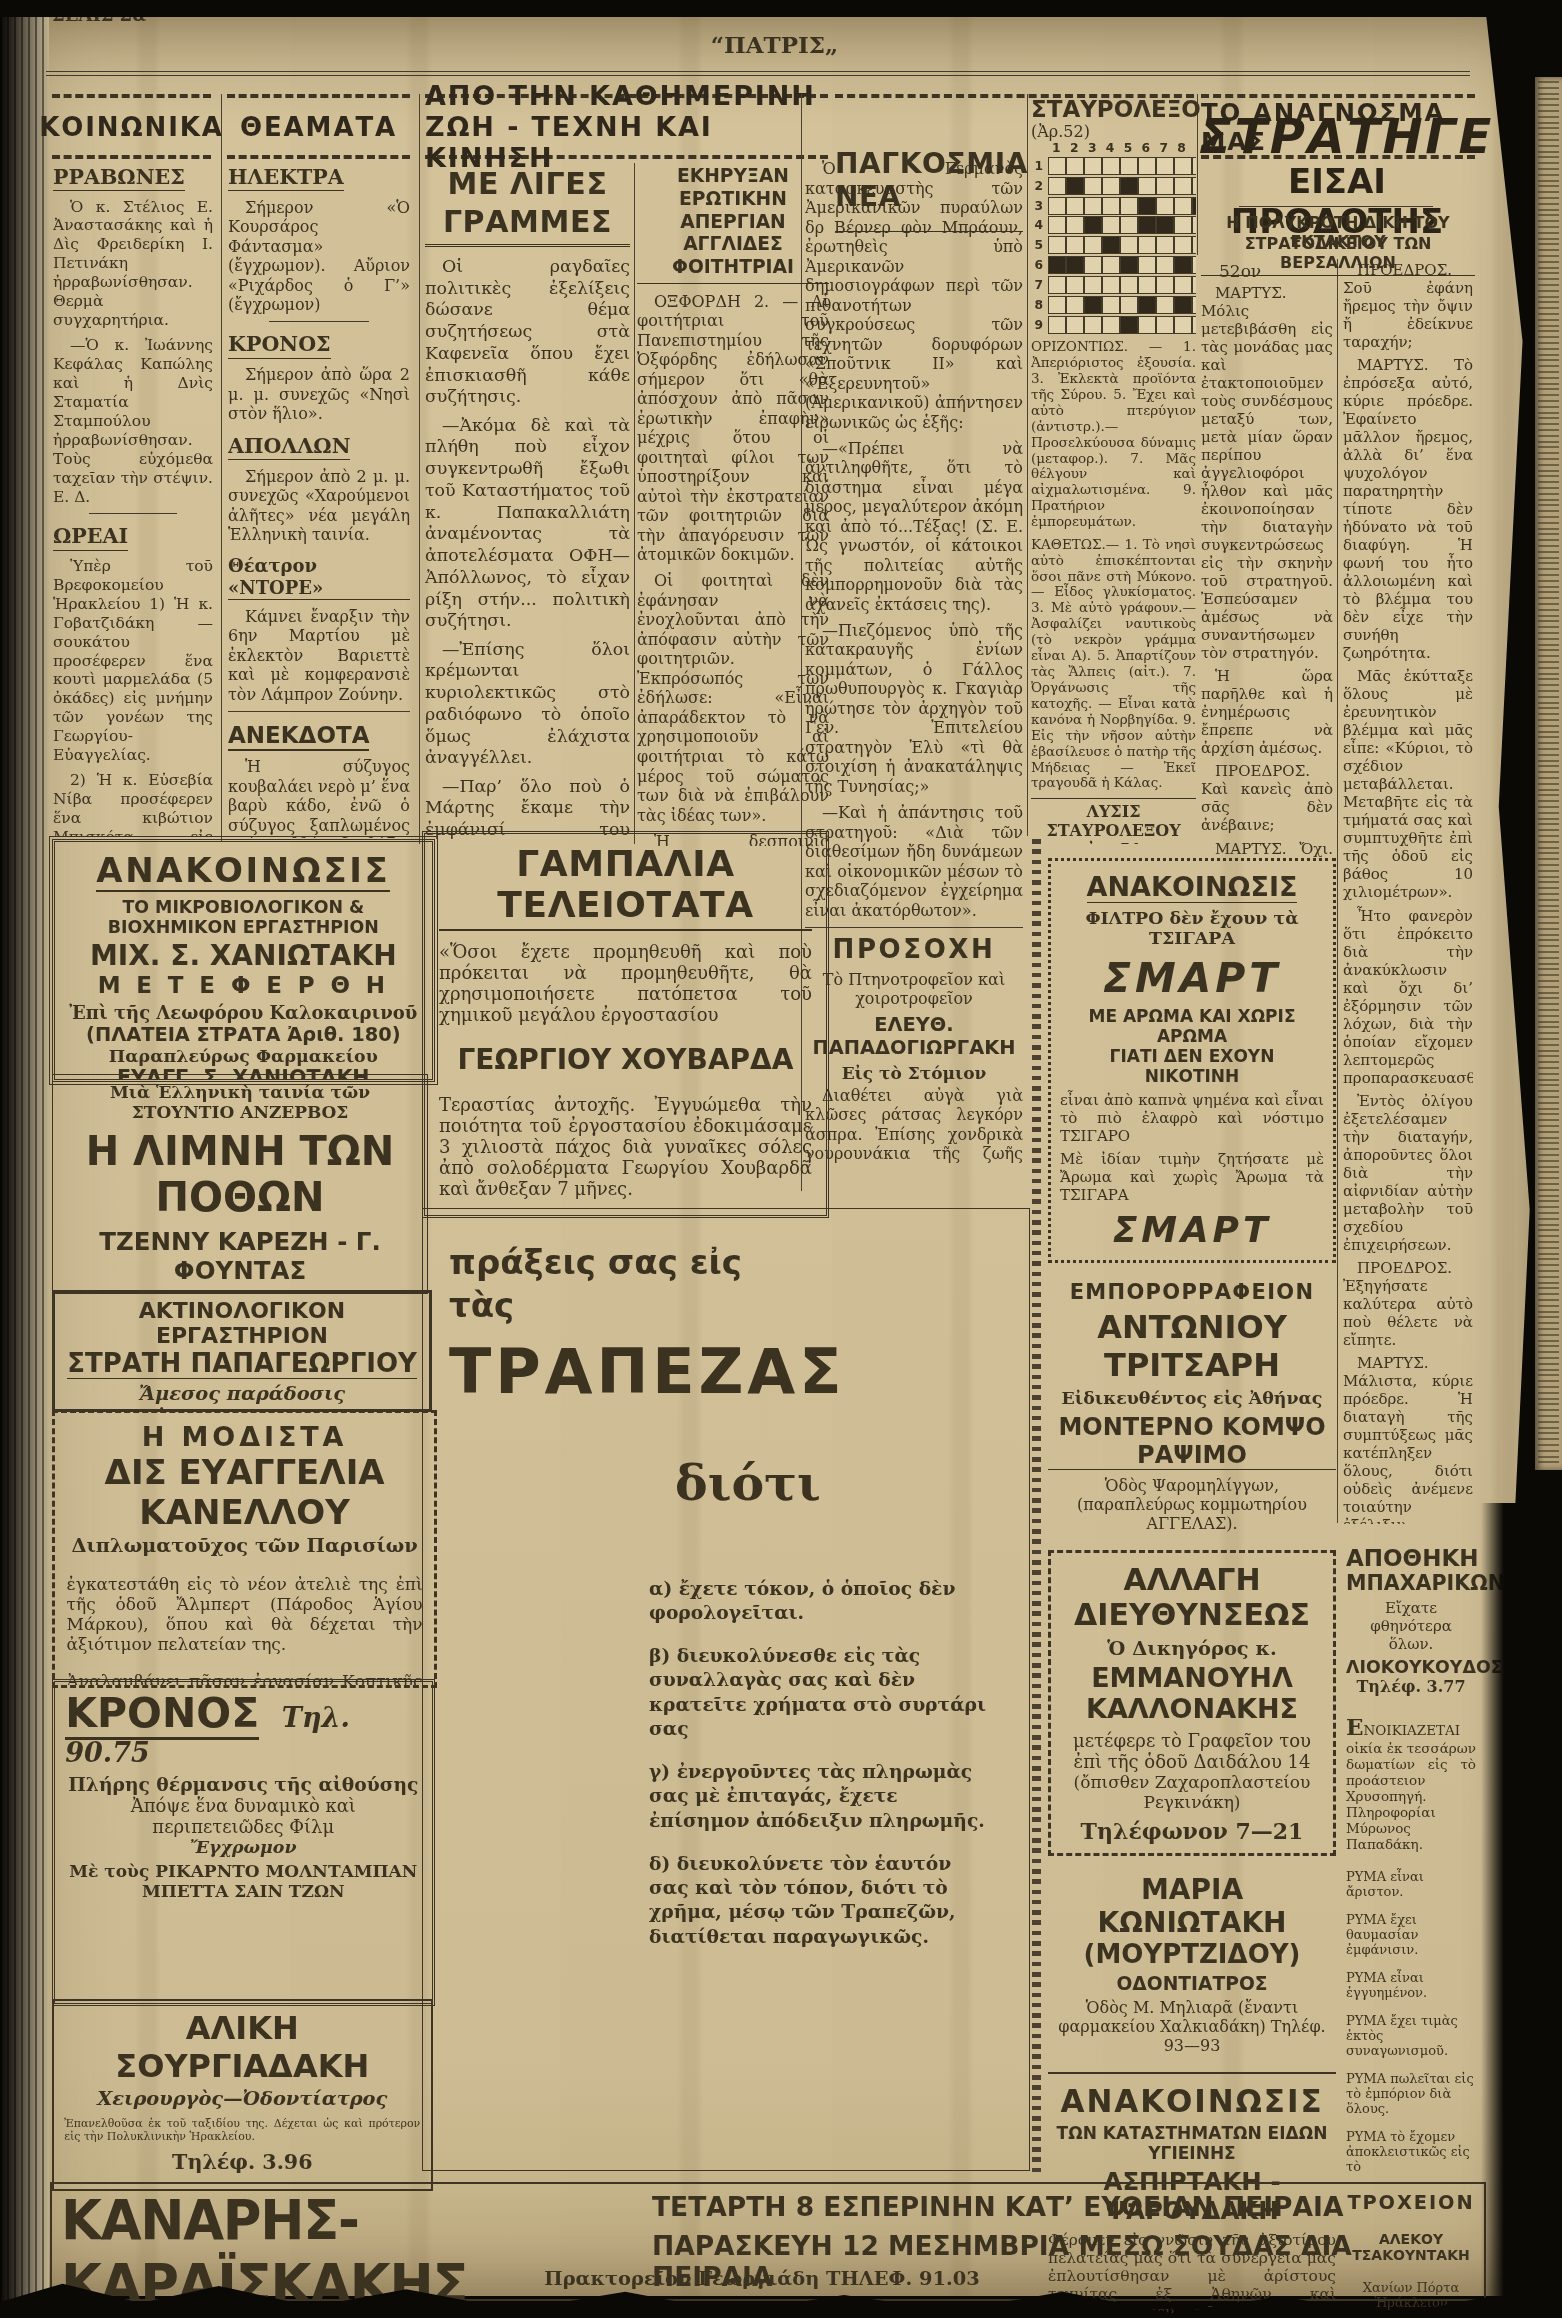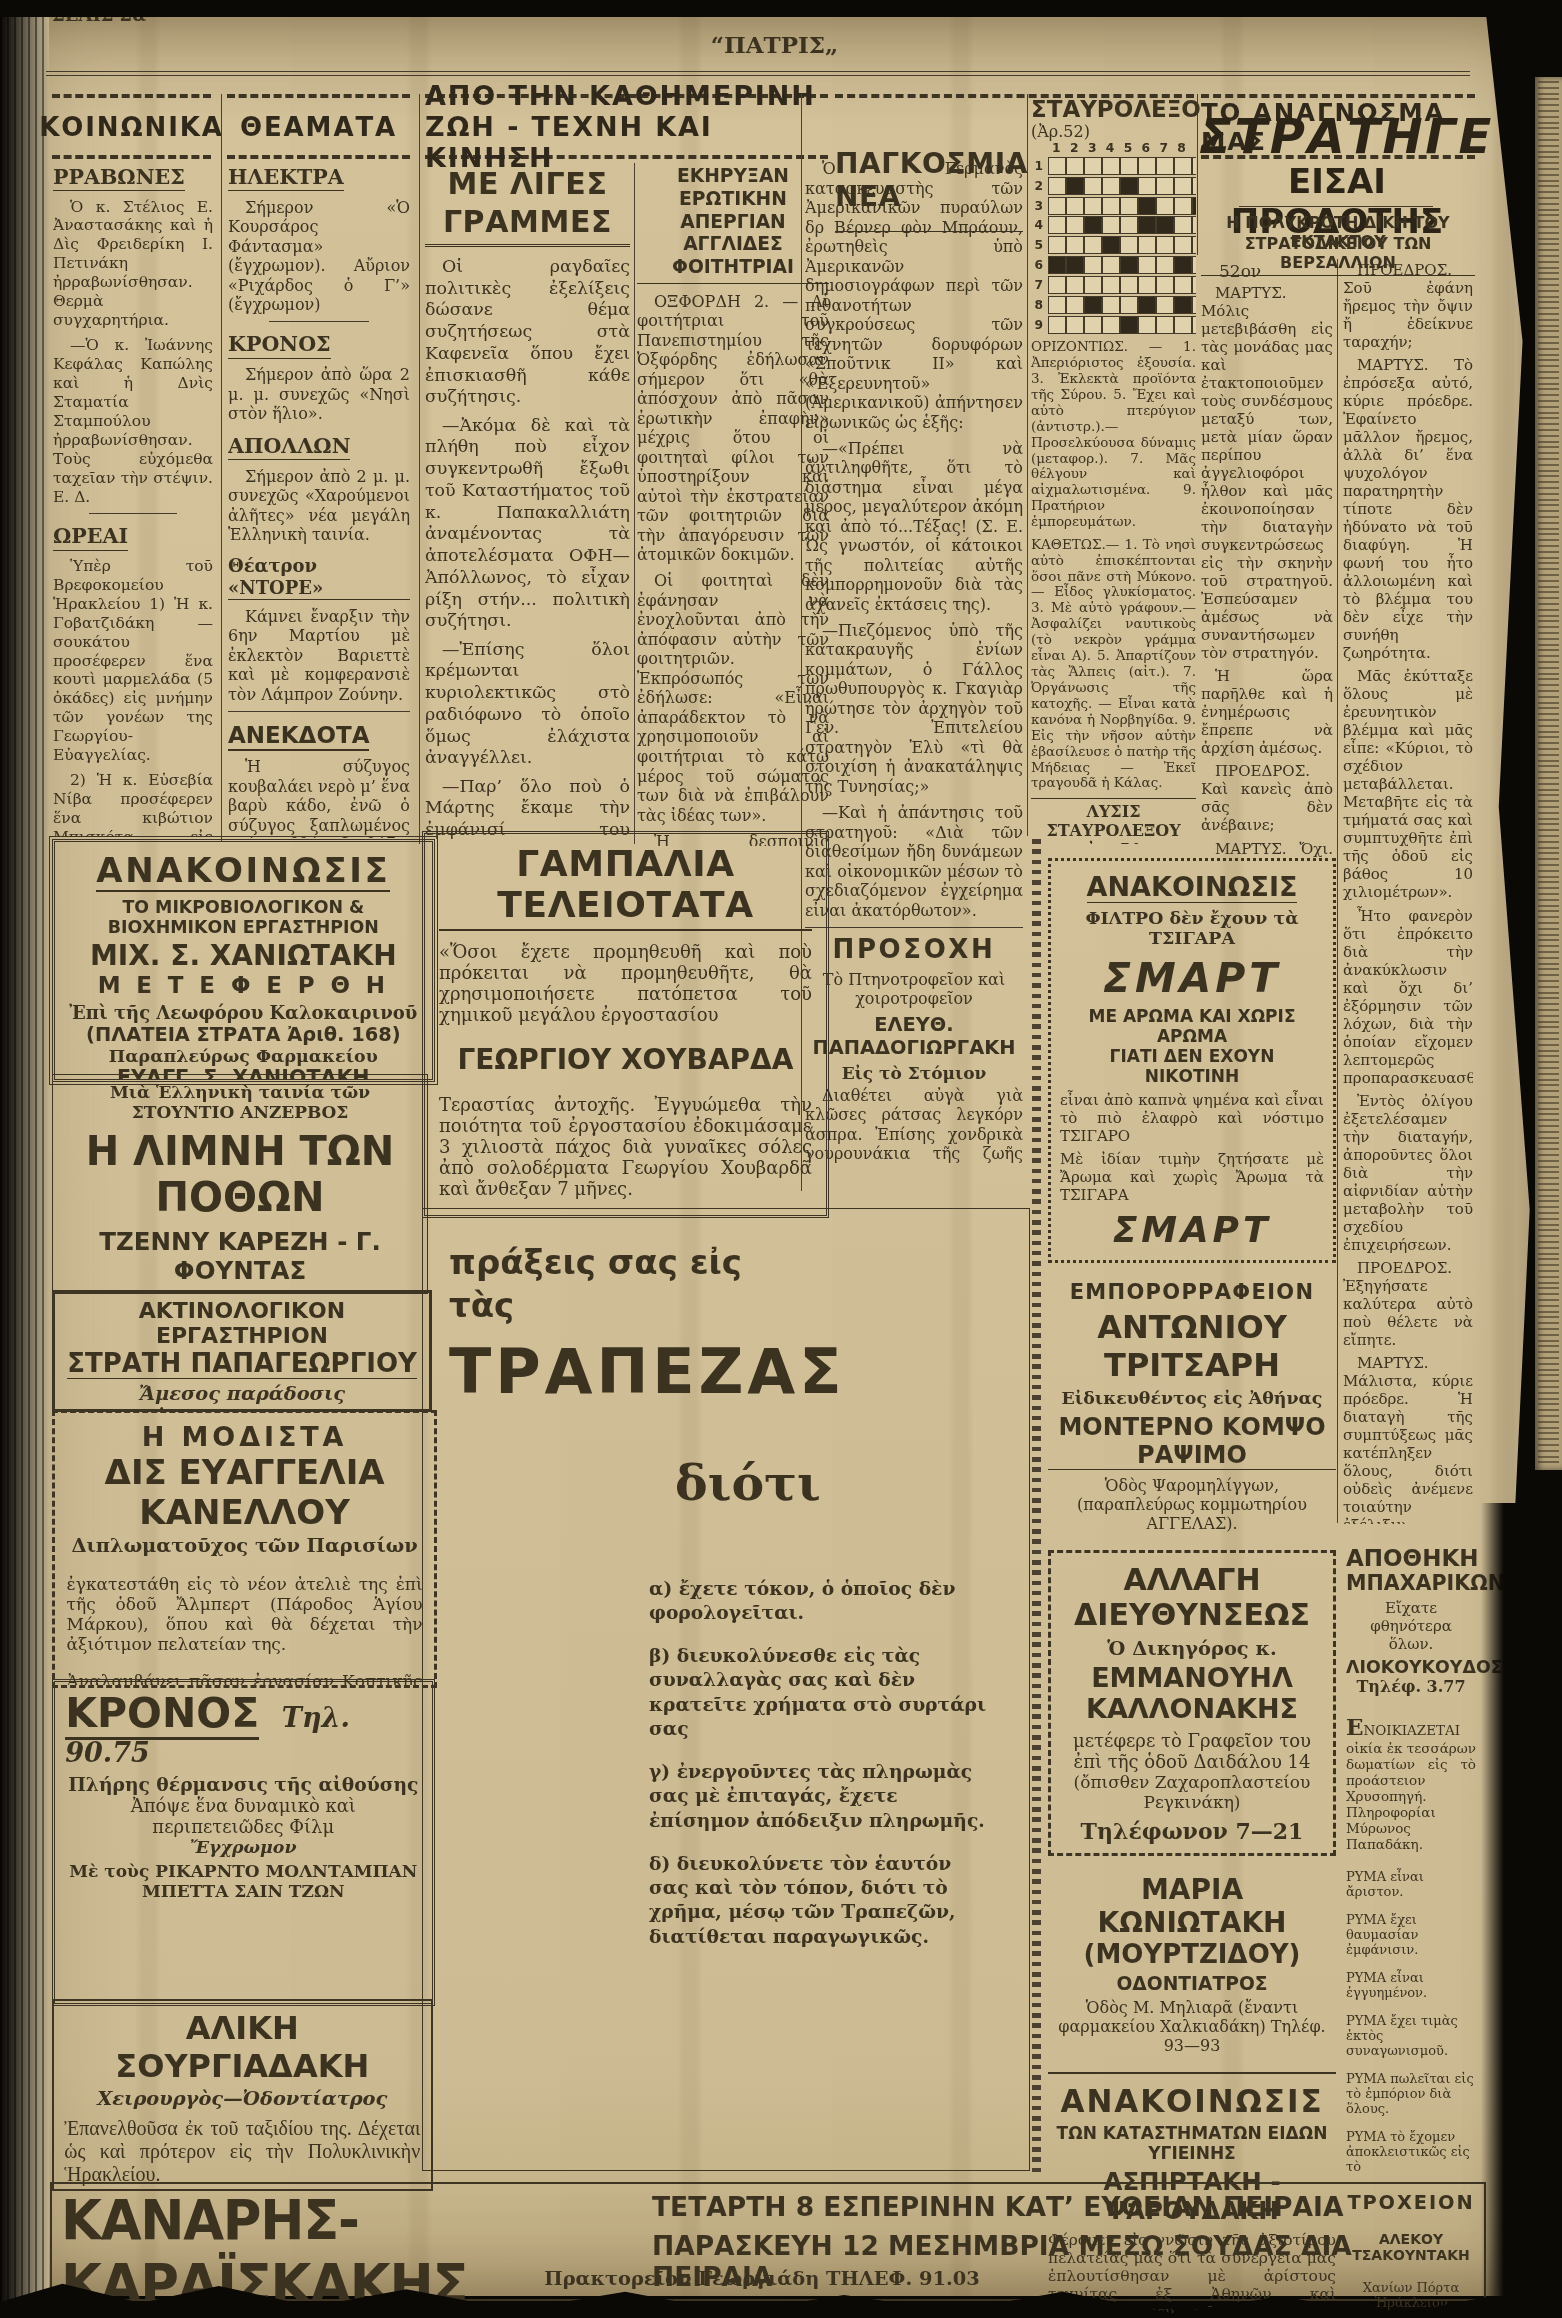--- a/index.html
+++ b/index.html
@@ -371,21 +371,21 @@
   <div class="sans bold" style="font-size:14px;">ΑΛΕΚΟΥ ΤΣΑΚΟΥΝΤΑΚΗ</div>
   <div style="font-size:13px;">Χανίων Πόρτα Ἡράκλειον</div>
 </div>
 
 <div class="box box-double center" style="left:52px;top:839px;width:356px;height:222px;padding:7.7px 10.3px;">
   <div class="sans bold" style="font-size:34px;letter-spacing:2.6px;border-bottom:2.6px solid #3b3220;display:inline-block;">ΑΝΑΚΟΙΝΩΣΙΣ</div>
   <div class="sans bold" style="font-size:17.4px;margin:5.2px 0 2.6px;">ΤΟ ΜΙΚΡΟΒΙΟΛΟΓΙΚΟΝ &amp; ΒΙΟΧΗΜΙΚΟΝ ΕΡΓΑΣΤΗΡΙΟΝ</div>
   <div class="sans bold" style="font-size:28px;">ΜΙΧ. Σ. ΧΑΝΙΩΤΑΚΗ</div>
   <div class="sans bold" style="font-size:23px;letter-spacing:3.9px;">Μ Ε Τ Ε Φ Ε Ρ Θ Η</div>
   <div class="bold" style="font-size:18px;margin-top:3.9px;">Ἐπὶ τῆς Λεωφόρου Καλοκαιρινοῦ</div>
-  <div class="sans bold" style="font-size:19.4px;">(ΠΛΑΤΕΙΑ ΣΤΡΑΤΑ Ἀριθ. 168)</div>
+  <div class="sans bold" style="font-size:19.4px;">(ΠΛΑΤΕΙΑ ΣΤΡΑΤΑ Ἀριθ. 180)</div>
   <div class="bold" style="font-size:17.4px;">Παραπλεύρως Φαρμακείου</div>
   <div class="sans bold" style="font-size:20.6px;">ΕΥΑΓΓ. Σ. ΧΑΝΙΩΤΑΚΗ</div>
   
 </div>
 
 <div class="box center" style="left:52px;top:1074px;width:356px;height:205px;padding:6.5px 9px;border-width:1.9px;">
   <div class="bold" style="font-size:17px;">Μιὰ Ἑλληνικὴ ταινία τῶν ΣΤΟΥΝΤΙΟ ΑΝΖΕΡΒΟΣ</div>
   <div class="sans bold" style="font-size:40px;margin:6.5px 0;">Η ΛΙΜΝΗ ΤΩΝ ΠΟΘΩΝ</div>
   <div class="sans bold" style="font-size:24.5px;">ΤΖΕΝΝΥ ΚΑΡΕΖΗ - Γ. ΦΟΥΝΤΑΣ</div>
   <div class="bold" style="font-size:19.4px;margin-top:6.5px;">Τὴν Δευτέραν στὴν</div>
@@ -417,21 +417,21 @@
   <div class="bold ital center" style="font-size:17.4px;">Ἔγχρωμον</div>
   <div class="bold center" style="font-size:17px;margin-top:3.9px;">Μὲ τοὺς ΡΙΚΑΡΝΤΟ ΜΟΛΝΤΑΜΠΑΝ ΜΠΕΤΤΑ ΣΑΙΝ ΤΖΩΝ</div>
   
   
   
 </div>
 
 <div class="box center" style="left:52px;top:1999px;width:356px;height:173px;padding:7.7px 10.3px;border-width:2.6px;">
   <div class="sans bold" style="font-size:32px;">ΑΛΙΚΗ ΣΟΥΡΓΙΑΔΑΚΗ</div>
   <div class="bold ital" style="font-size:19.4px;margin:2.6px 0 6.5px;">Χειρουργὸς—Ὀδοντίατρος</div>
-  <div style="font-size:20px;text-align:justify;font-family:Liberation Serif, serif;">Ἐπανελθοῦσα ἐκ τοῦ ταξιδίου της. Δέχεται ὡς καὶ πρότερον εἰς τὴν Πολυκλινικὴν Ἡρακλείου.</div>
+  <div style="font-size:11px;text-align:justify;">Ἐπανελθοῦσα ἐκ τοῦ ταξιδίου της. Δέχεται ὡς καὶ πρότερον εἰς τὴν Πολυκλινικὴν Ἡρακλείου.</div>
   <div class="bold" style="font-size:20.6px;margin-top:7.7px;">Τηλέφ. 3.96</div>
 </div>
 
 <div class="box" style="left:422px;top:831px;width:373px;height:363px;padding:9px 14px;border-width:3.2px;border-style:double;">
   <div class="sans bold center" style="font-size:36px;letter-spacing:0.6px;border-bottom:2.6px solid #3b3220;padding-bottom:3.9px;">ΓΑΜΠΑΛΙΑ ΤΕΛΕΙΟΤΑΤΑ</div>
   <p style="font-size:18px;text-align:justify;margin-top:10.3px;">«Ὅσοι ἔχετε προμηθευθῆ καὶ ποὺ πρόκειται νὰ προμηθευθῆτε, θὰ χρησιμοποιήσετε πατόπετσα τοῦ χημικοῦ μεγάλου ἐργοστασίου</p>
   <div class="sans bold center" style="font-size:28px;margin:5.2px 0;">ΓΕΩΡΓΙΟΥ ΧΟΥΒΑΡΔΑ</div>
   <p style="font-size:18px;text-align:justify;">Τεραστίας ἀντοχῆς. Ἐγγυώμεθα τὴν ποιότητα τοῦ ἐργοστασίου ἐδοκιμάσαμε 3 χιλιοστὰ πάχος διὰ γυναῖκες σόλες ἀπὸ σολοδέρματα Γεωργίου Χουβαρδᾶ καὶ ἄνθεξαν 7 μῆνες.</p>
 
 </div>

